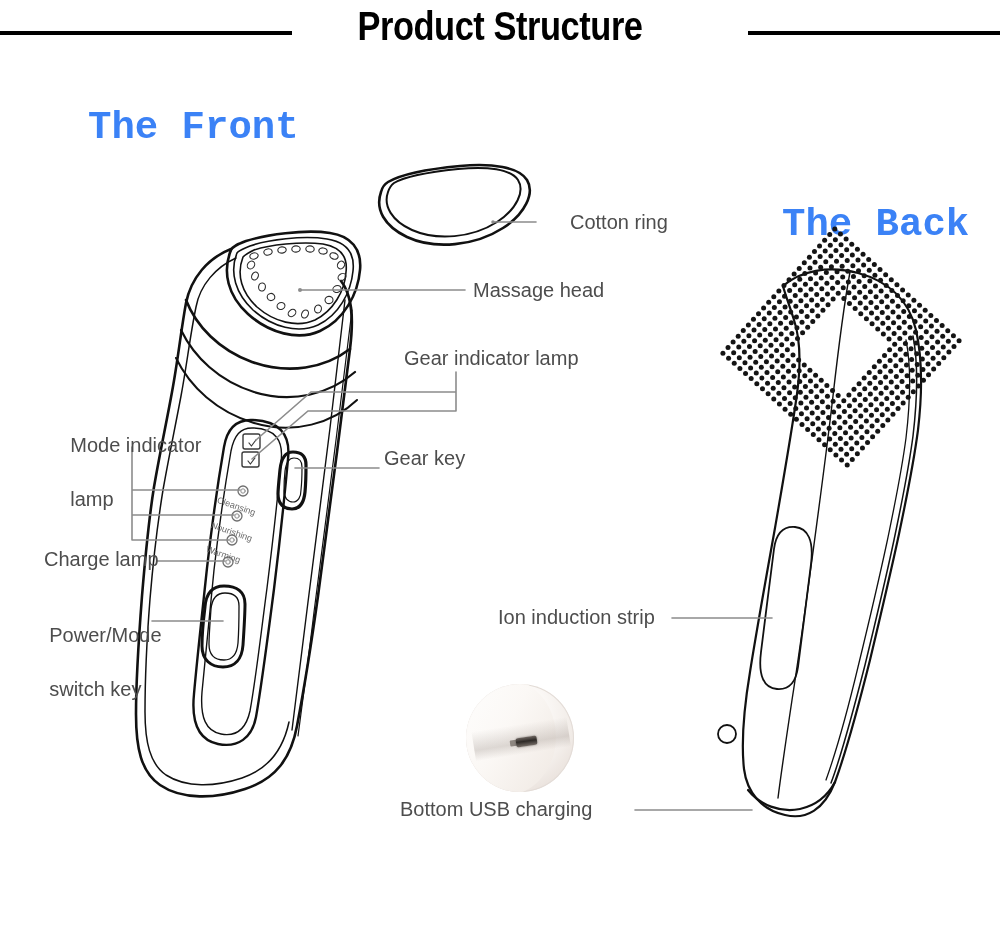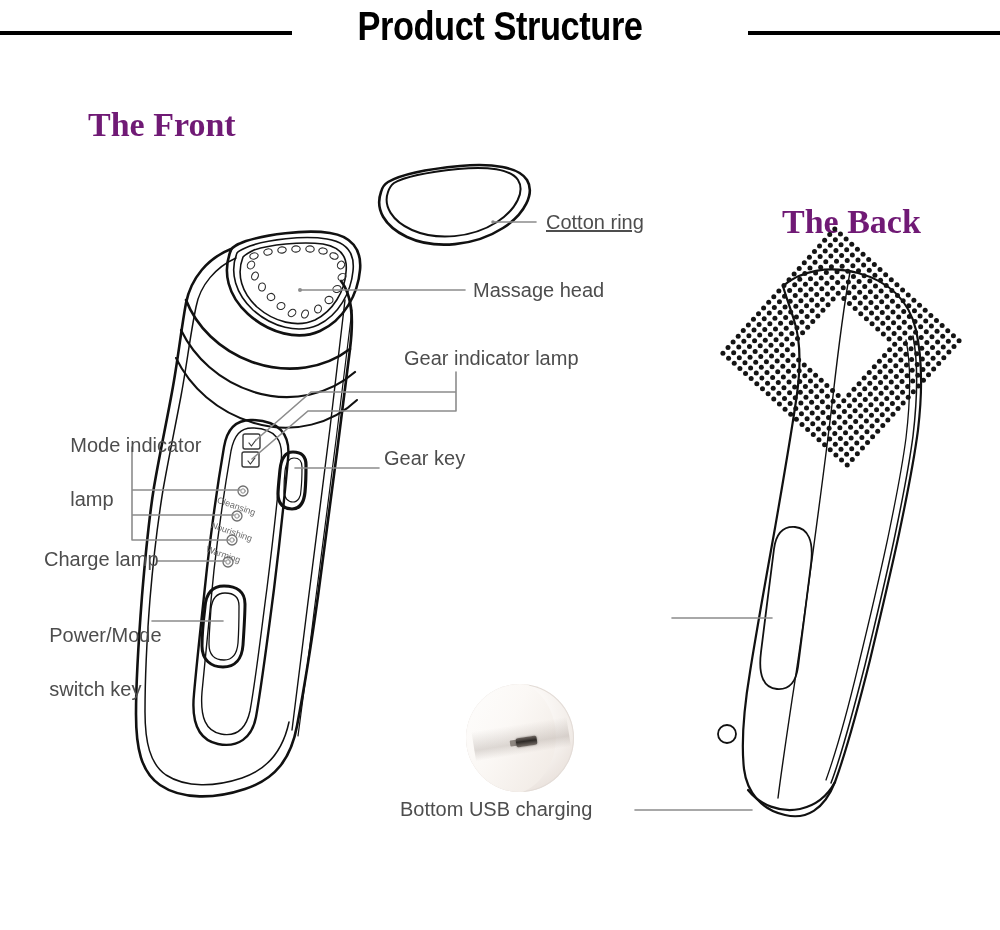--- a/index.html
+++ b/index.html
@@ -23,23 +23,23 @@
     font-family:"Liberation Sans","DejaVu Sans",sans-serif;
     transform:scaleX(0.86);
     white-space:nowrap;
   }
   .rule{position:absolute;height:4px;background:#000;top:31px;}
   .rule.left{left:0;width:292px;}
   .rule.right{left:748px;width:252px;}
 
   .side-title{
     position:absolute;
-    font-weight:700;font-size:34px;color:#701a75;
+    font-weight:700;font-size:39px;color:#3b82f6;
     letter-spacing:0px;white-space:nowrap;
-    font-family:Liberation Serif, serif;
+    font-family:Liberation Mono, monospace;
   }
   .side-title.front{left:88px;top:106px;}
   .side-title.back{left:782px;top:203px;text-align:center;}
 
   
   .lbl{
     position:absolute;
     font-size:20px;
     color:#4d4d4d;
     line-height:27px;
@@ -789,40 +789,41 @@
     </g>
   </svg>
 
   <div class="usb-photo">
     <div class="sheen"></div>
     <div class="edge"></div>
     <div class="port2"></div>
     <div class="port"></div>
   </div>
 
-  <div class="lbl" style="left:546px;top:209px;text-decoration:underline;">Cotton ring</div>
+  <div class="lbl" style="left:570px;top:209px;">Cotton ring</div>
 
   <div class="lbl" style="left:473px;top:277px;">Massage head</div>
 
   <div class="lbl" style="left:404px;top:345px;">Gear indicator lamp</div>
 
   <div class="lbl" style="left:384px;top:445px;">Gear key</div>
 
   <div class="lbl" style="left:48px;top:405px;">
     <span>Mode indicator</span><br>
     <span>lamp</span>
   </div>
 
   <div class="lbl" style="left:44px;top:546px;">Charge lamp</div>
 
   <div class="lbl" style="left:27px;top:595px;">
     <span>Power/Mode</span><br>
     <span>switch key</span>
   </div>
 
+  <div class="lbl" style="left:498px;top:604px;">Ion induction strip</div>
 
   <div class="lbl" style="left:400px;top:796px;">Bottom USB charging</div>
 
   <div class="mode-txt" style="left:219px;top:495px;transform:rotate(19deg);">Cleansing</div>
   <div class="mode-txt" style="left:213px;top:520px;transform:rotate(19deg);">Nourishing</div>
   <div class="mode-txt" style="left:208px;top:544px;transform:rotate(19deg);">Warming</div>
 
 </div>
 
 </body></html>

